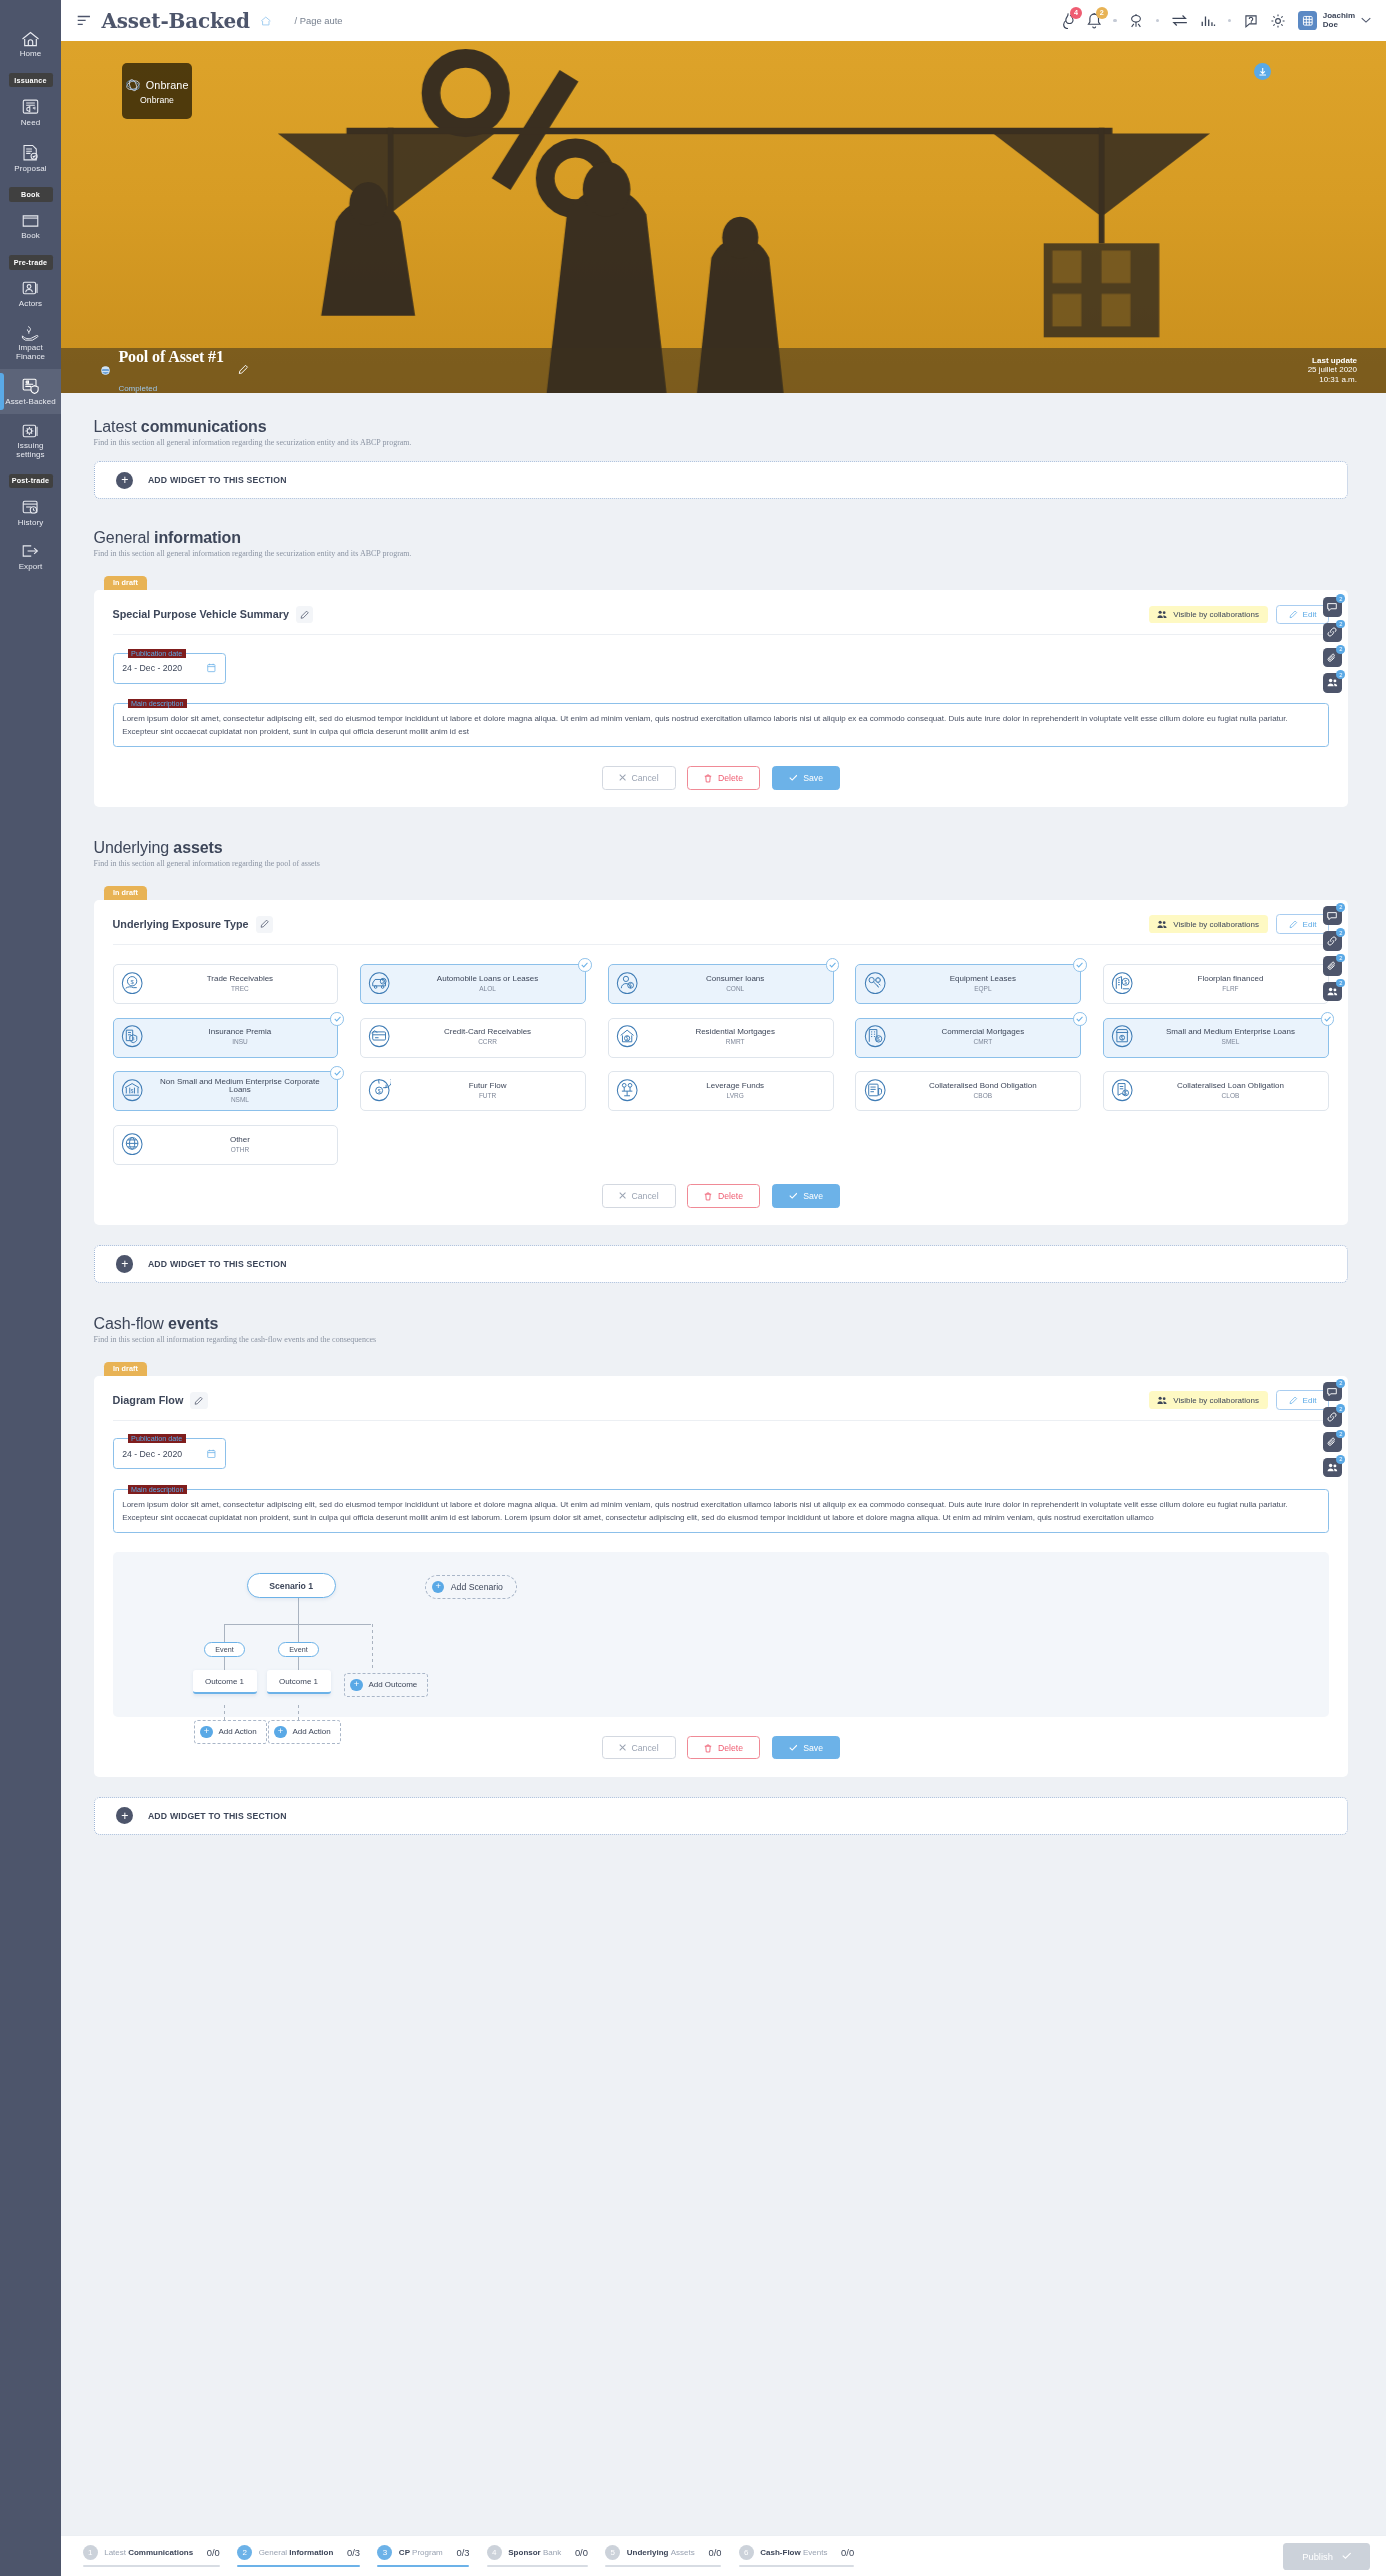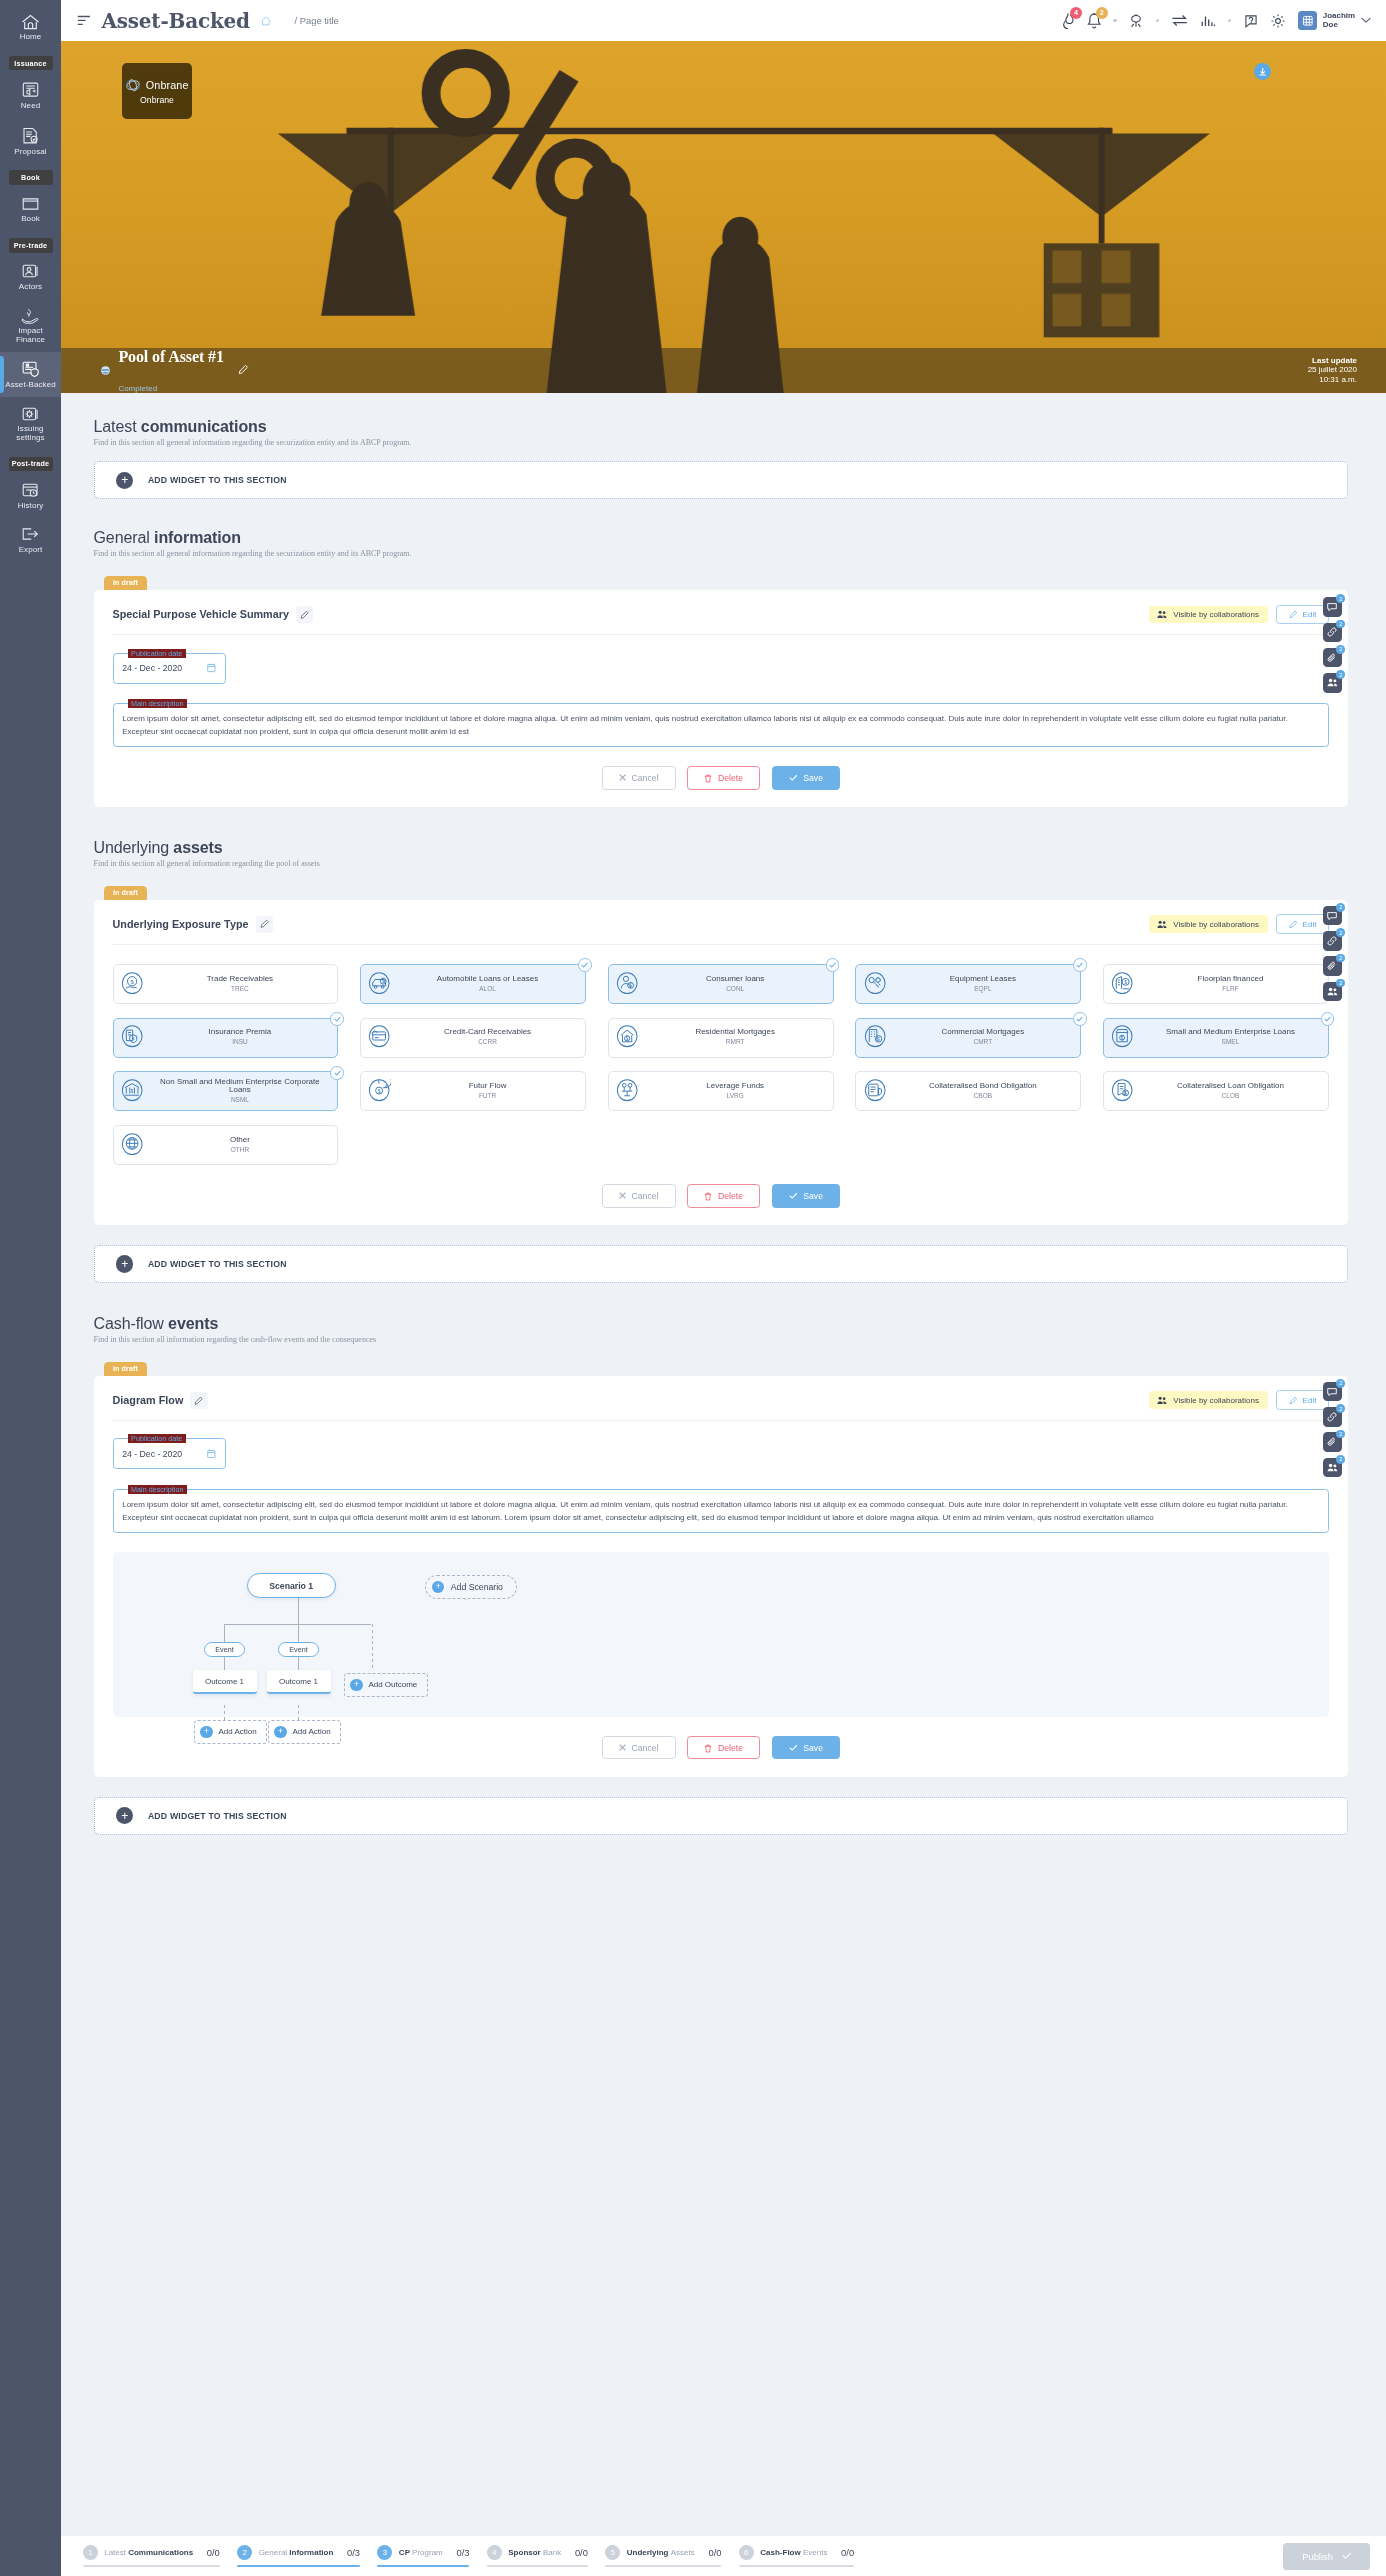--- a/index.html
+++ b/index.html
@@ -9,21 +9,21 @@
     background: #eef1f5;
     color: #3d4659;
     -webkit-font-smoothing: antialiased;
   }
   .app { display: flex; width: 1387px; min-height: 2576px; position: relative; }
 
   
   .sidebar {
     width: 61px; background: #4d556b; flex: 0 0 61px;
     display: flex; flex-direction: column; align-items: center;
-    padding-top: 5px; position: relative;
+    padding-top: 22px; position: relative;
   }
   .nav-item {
     width: 61px; padding: 8.7px 2.9px 7.2px; text-align: center;
     color: #e8eaf0; cursor: pointer; position: relative;
   }
   .nav-item.active { background: #5c6479; }
   .nav-item.active::before {
     content: ""; position: absolute; left: 0; top: 4.3px; bottom: 4.3px;
     width: 3.6px; background: #5aa9e6; border-radius: 0 2.9px 2.9px 0;
   }
@@ -387,21 +387,21 @@
 
     <header class="topbar">
       <svg width="14.4" height="10.8" viewBox="0 0 20 15" stroke="#4d556b" stroke-width="2">
           <path d="M1 2h17M1 7.5h11M1 13h7"></path>
         </svg>
       <div class="brand">Asset-Backed</div>
       <svg width="11.6" height="10" viewBox="0 0 16 14" fill="none" stroke="#9ecbf0" stroke-width="1.3">
           <path d="M1.5 7L8 1.5 14.5 7"></path>
           <path d="M3.5 7v5.5h9V7"></path>
         </svg>
-      <div class="crumb">/ Page title</div>
+      <div class="crumb">/ Page aute</div>
 
       <div class="topbar-right">
         <div class="ticon">
           <svg width="16" height="17.3" viewBox="0 0 22 24" fill="none" stroke="#3d4659" stroke-width="1.6">
               <path d="M11 2c1 4-3 5-3 9a5 5 0 0010 0c0-3-2-5-4-7"></path>
               <path d="M8 12c-2 1.5-3 3.5-3 5.5A6 6 0 0011 23"></path>
             </svg>
           <span class="badge red">4</span>
         </div>
         <div class="ticon">

